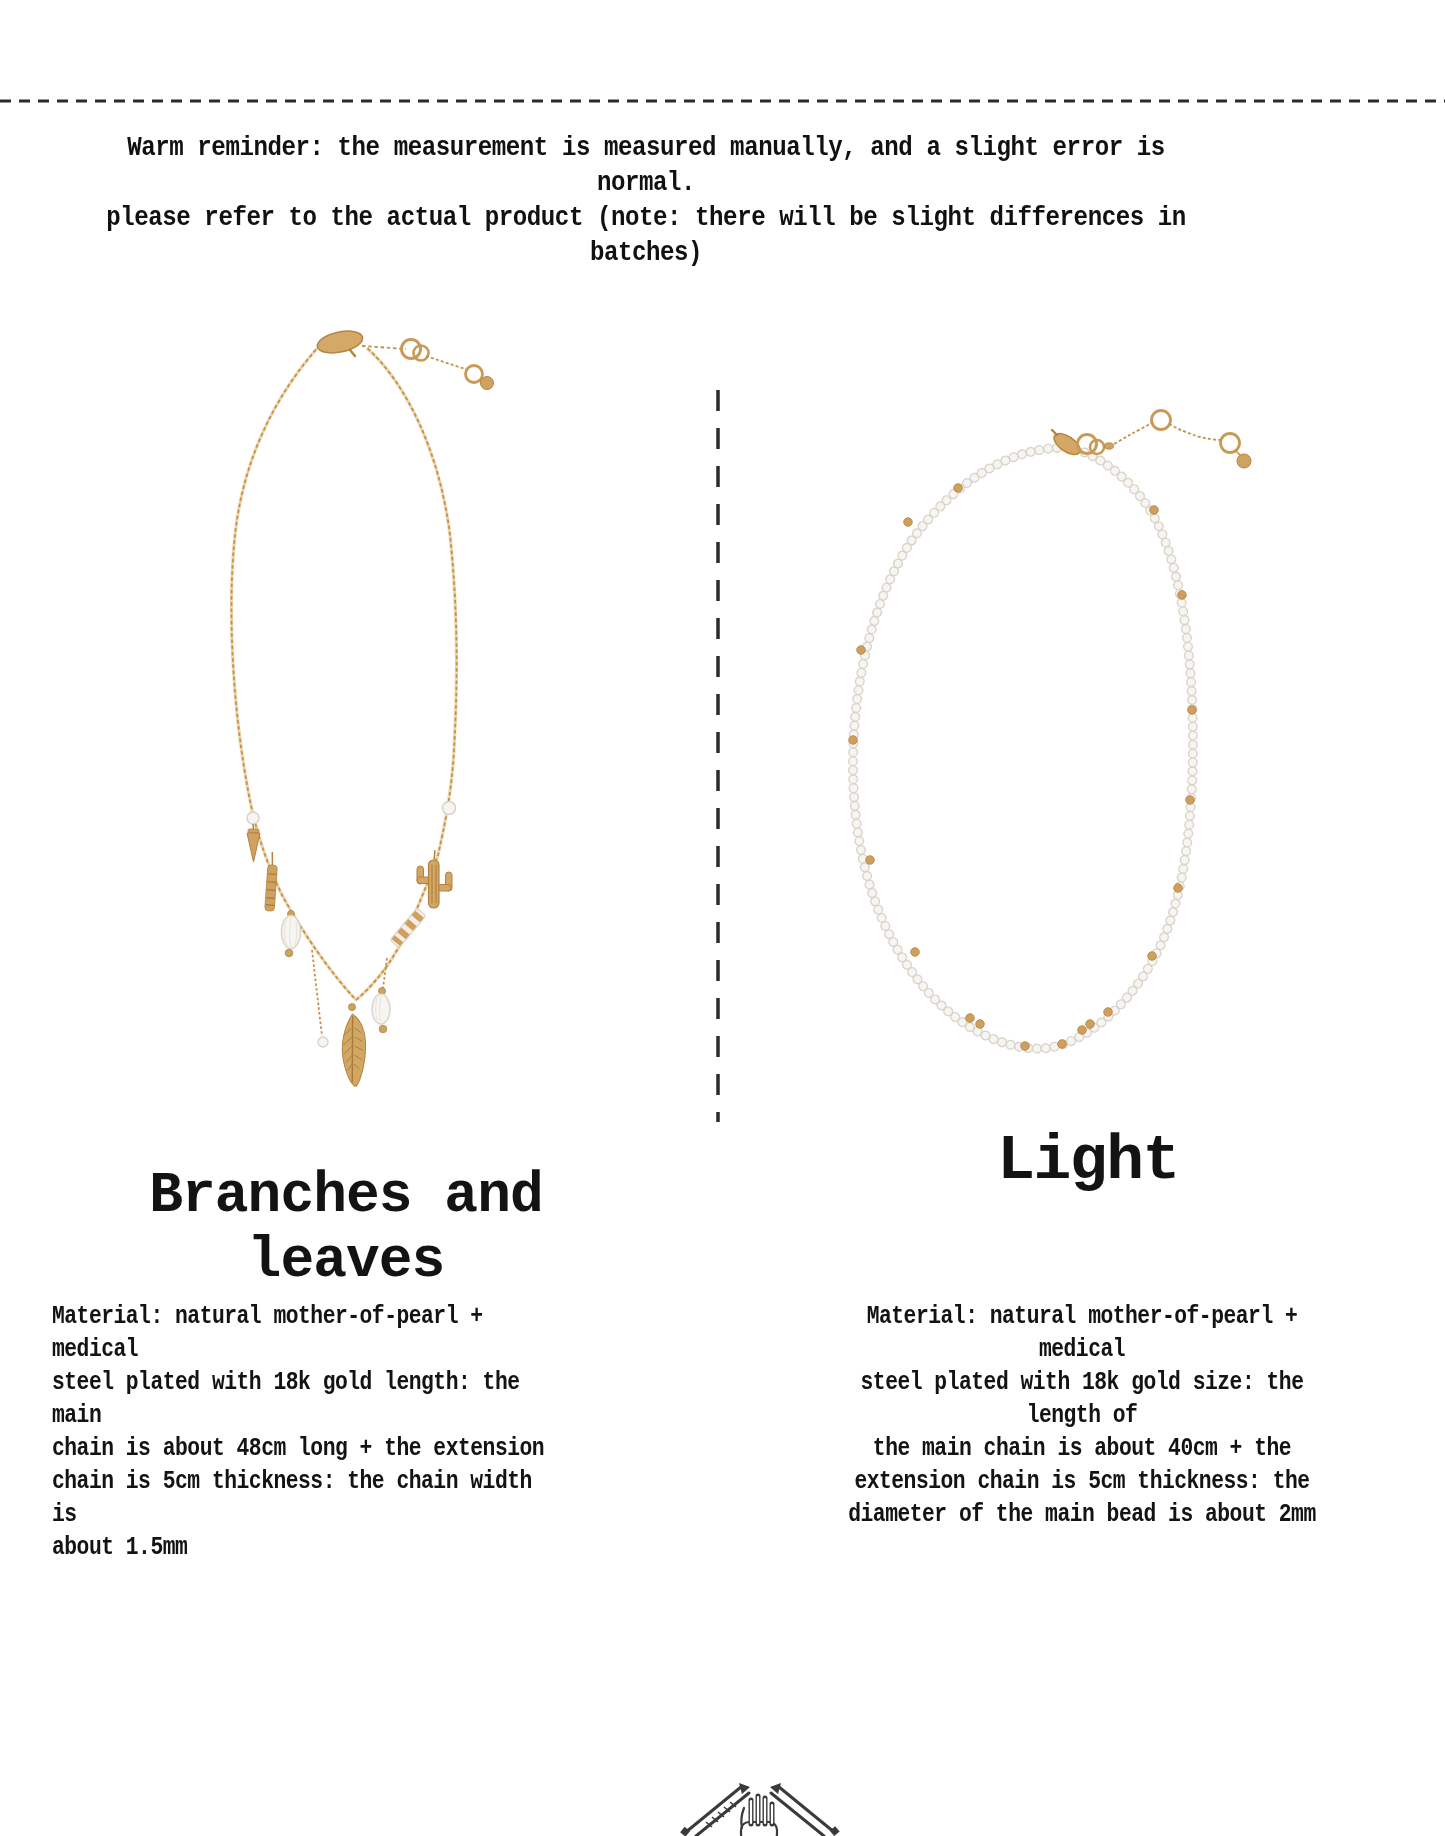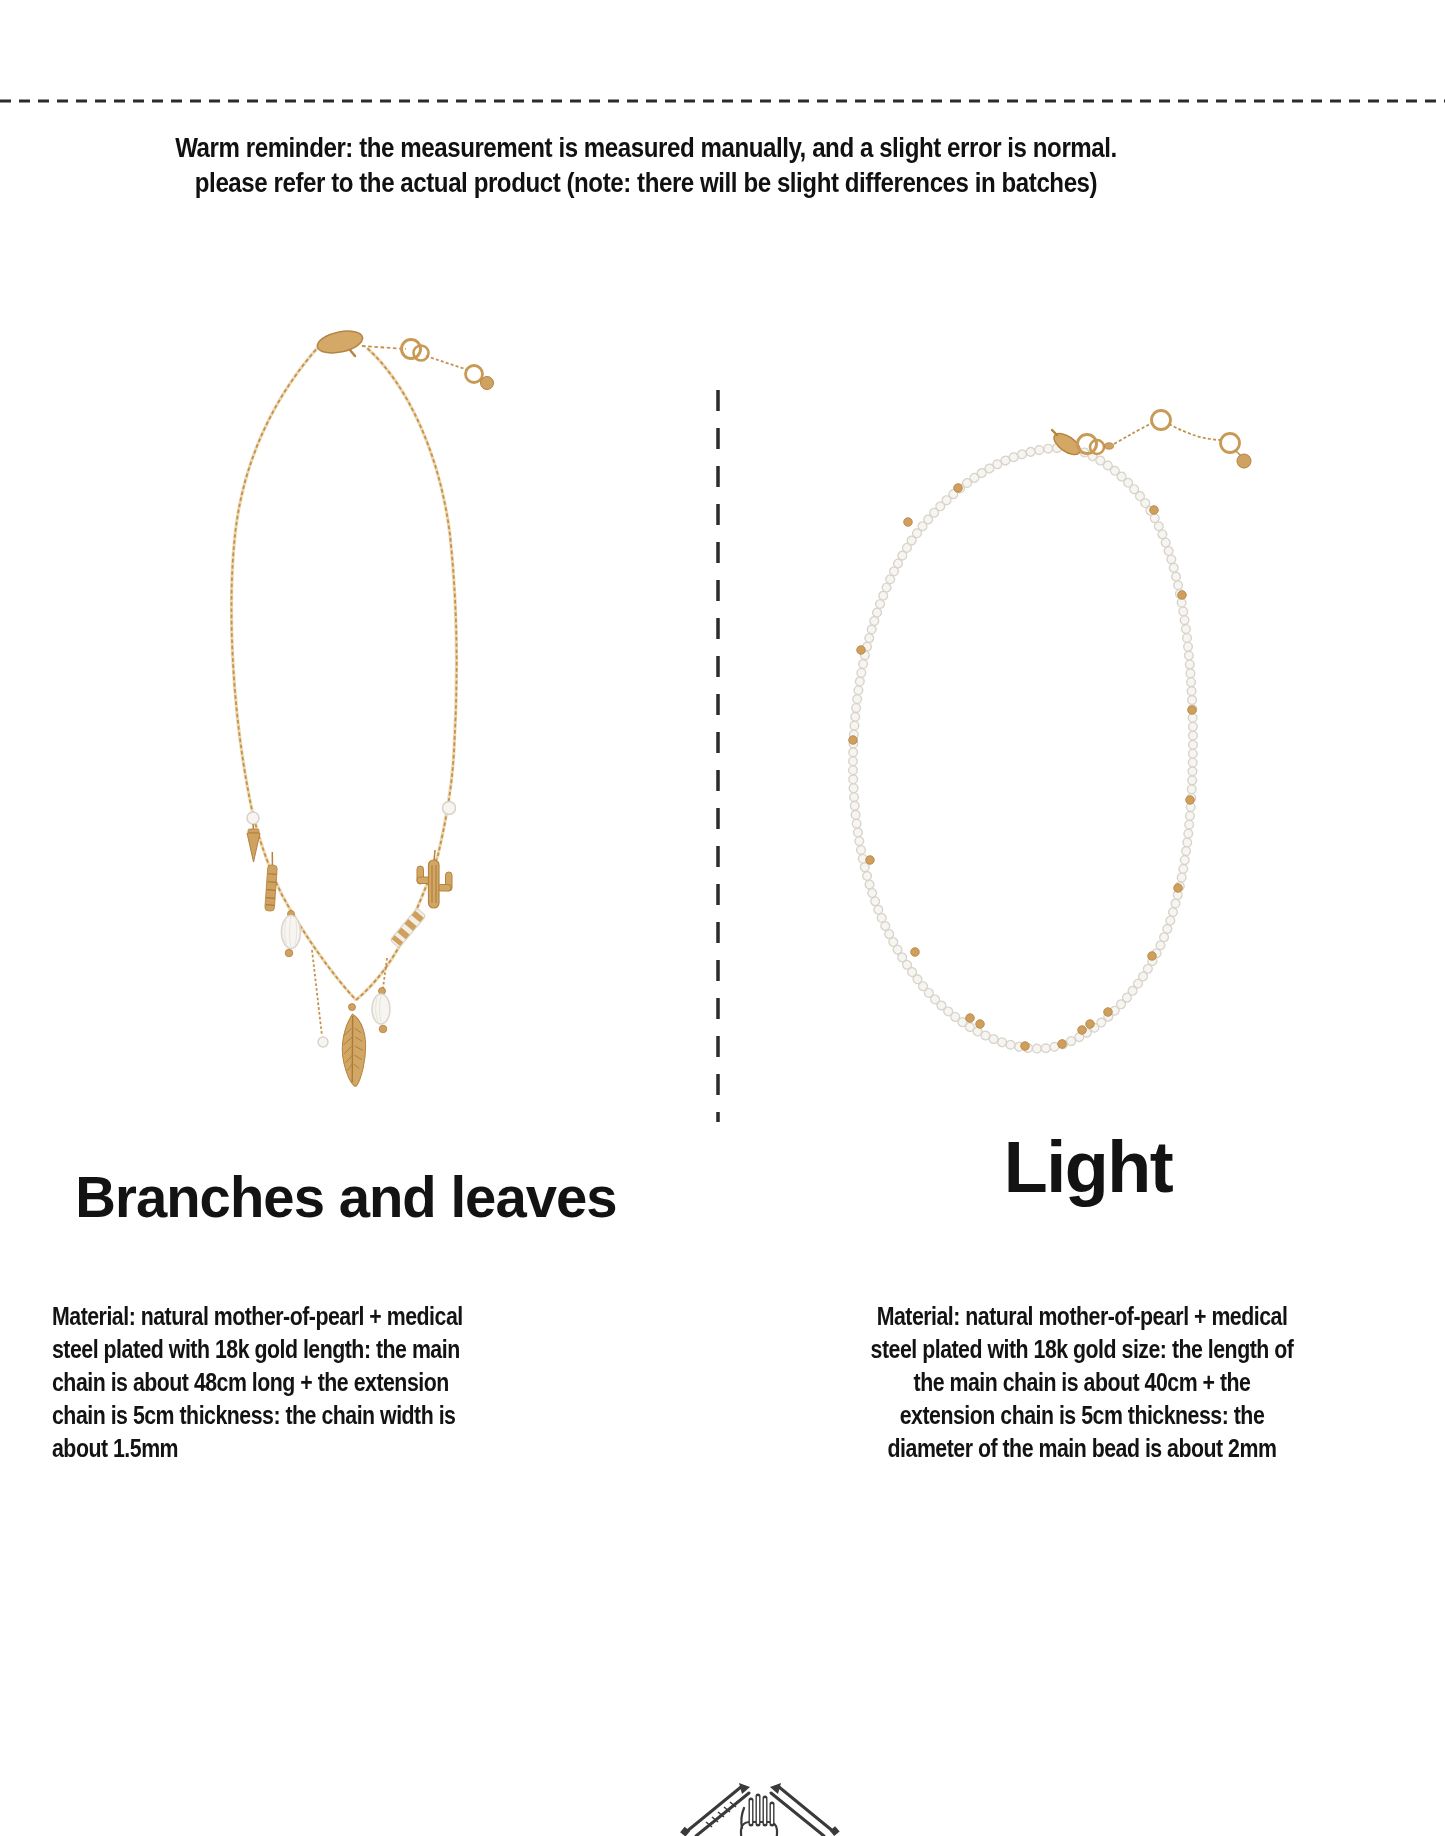--- a/index.html
+++ b/index.html
@@ -1,21 +1,21 @@
 <!DOCTYPE html>
 <html><head>
 <meta charset="utf-8">
 <style>
   html,body{margin:0;padding:0;background:#ffffff;}
   #page{
     position:relative;
     width:1445px;height:1836px;
     background:#ffffff;
     overflow:hidden;
-    font-family:Liberation Sans, sans-serif;
+    font-family:Liberation Mono, monospace;
     color:#121212;
   }
   .abs{position:absolute;}
   
   #top-rule{left:0;top:98px;width:1445px;height:6px;}
   
   #reminder{
     left:0;top:130px;width:1292px;
     text-align:center;
     font-weight:bold;font-size:28px;line-height:35px;
@@ -26,21 +26,21 @@
   
   #photo-left{left:140px;top:280px;}
   #photo-right{left:820px;top:360px;}
   
   #v-divider{left:712px;top:390px;width:12px;height:732px;}
   
   .title{
     font-weight:bold;color:#131313;text-align:center;
   }
   #title-left{left:46px;top:1163px;width:600px;font-size:58px;letter-spacing:-1px;transform:scaleX(0.97);transform-origin:50% 50%;}
-  #title-right{left:788px;top:1126px;width:600px;font-size:72px;letter-spacing:-1.5px;}
+  #title-right{left:788px;top:1126px;width:600px;font-size:63px;letter-spacing:-1.5px;}
   
   .desc{
     font-weight:bold;font-size:26px;line-height:33px;letter-spacing:-0.6px;color:#131313;
   }
   #desc-left{left:52px;top:1300px;width:620px;text-align:left;transform:scaleX(0.82);transform-origin:0 50%;}
   #desc-right{left:772px;top:1300px;width:620px;text-align:center;transform:scaleX(0.82);transform-origin:50% 50%;}
   
   #footer-logo{left:640px;top:1778px;}
 </style>
 </head>

